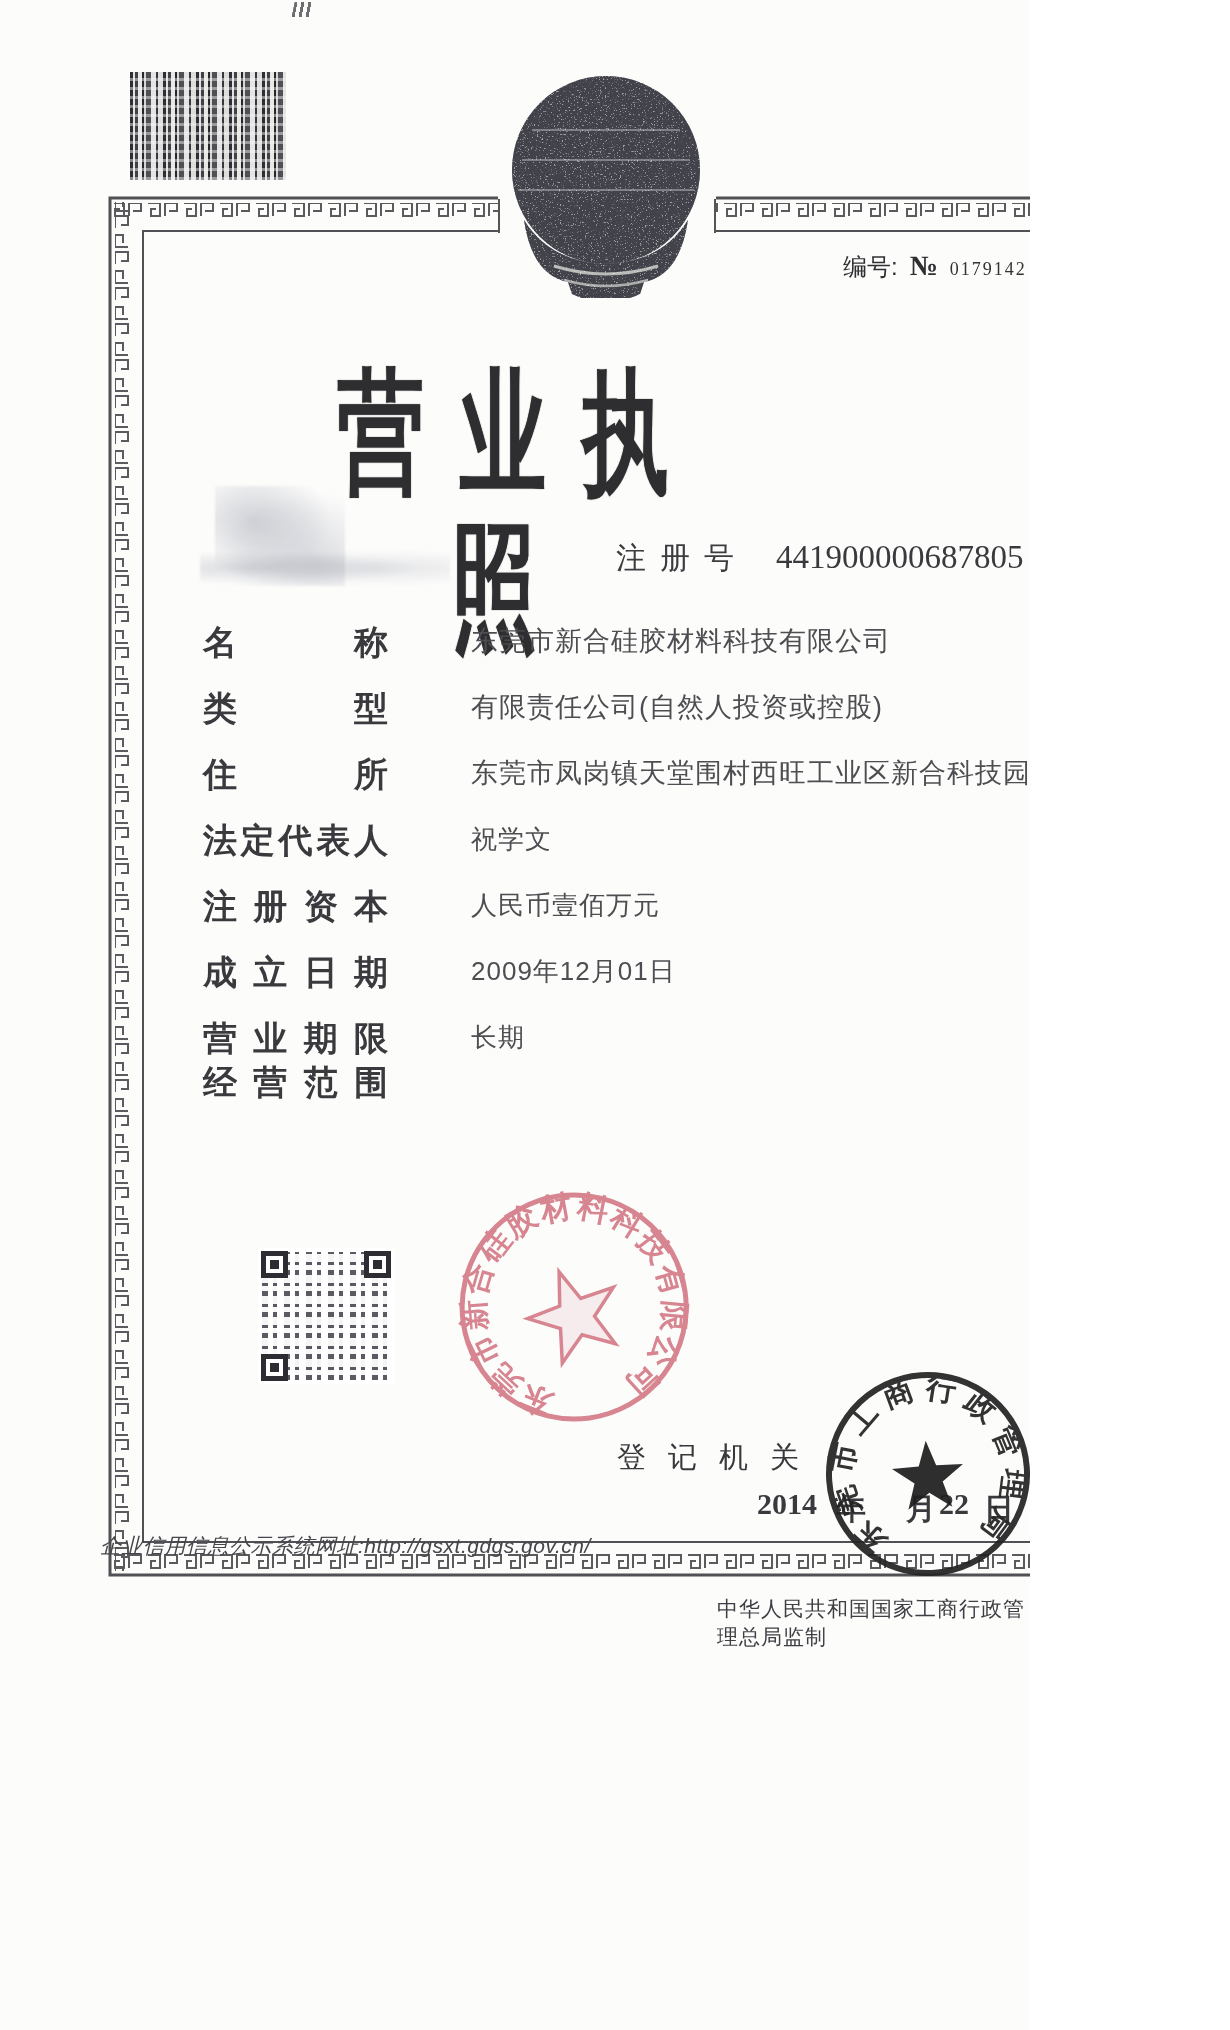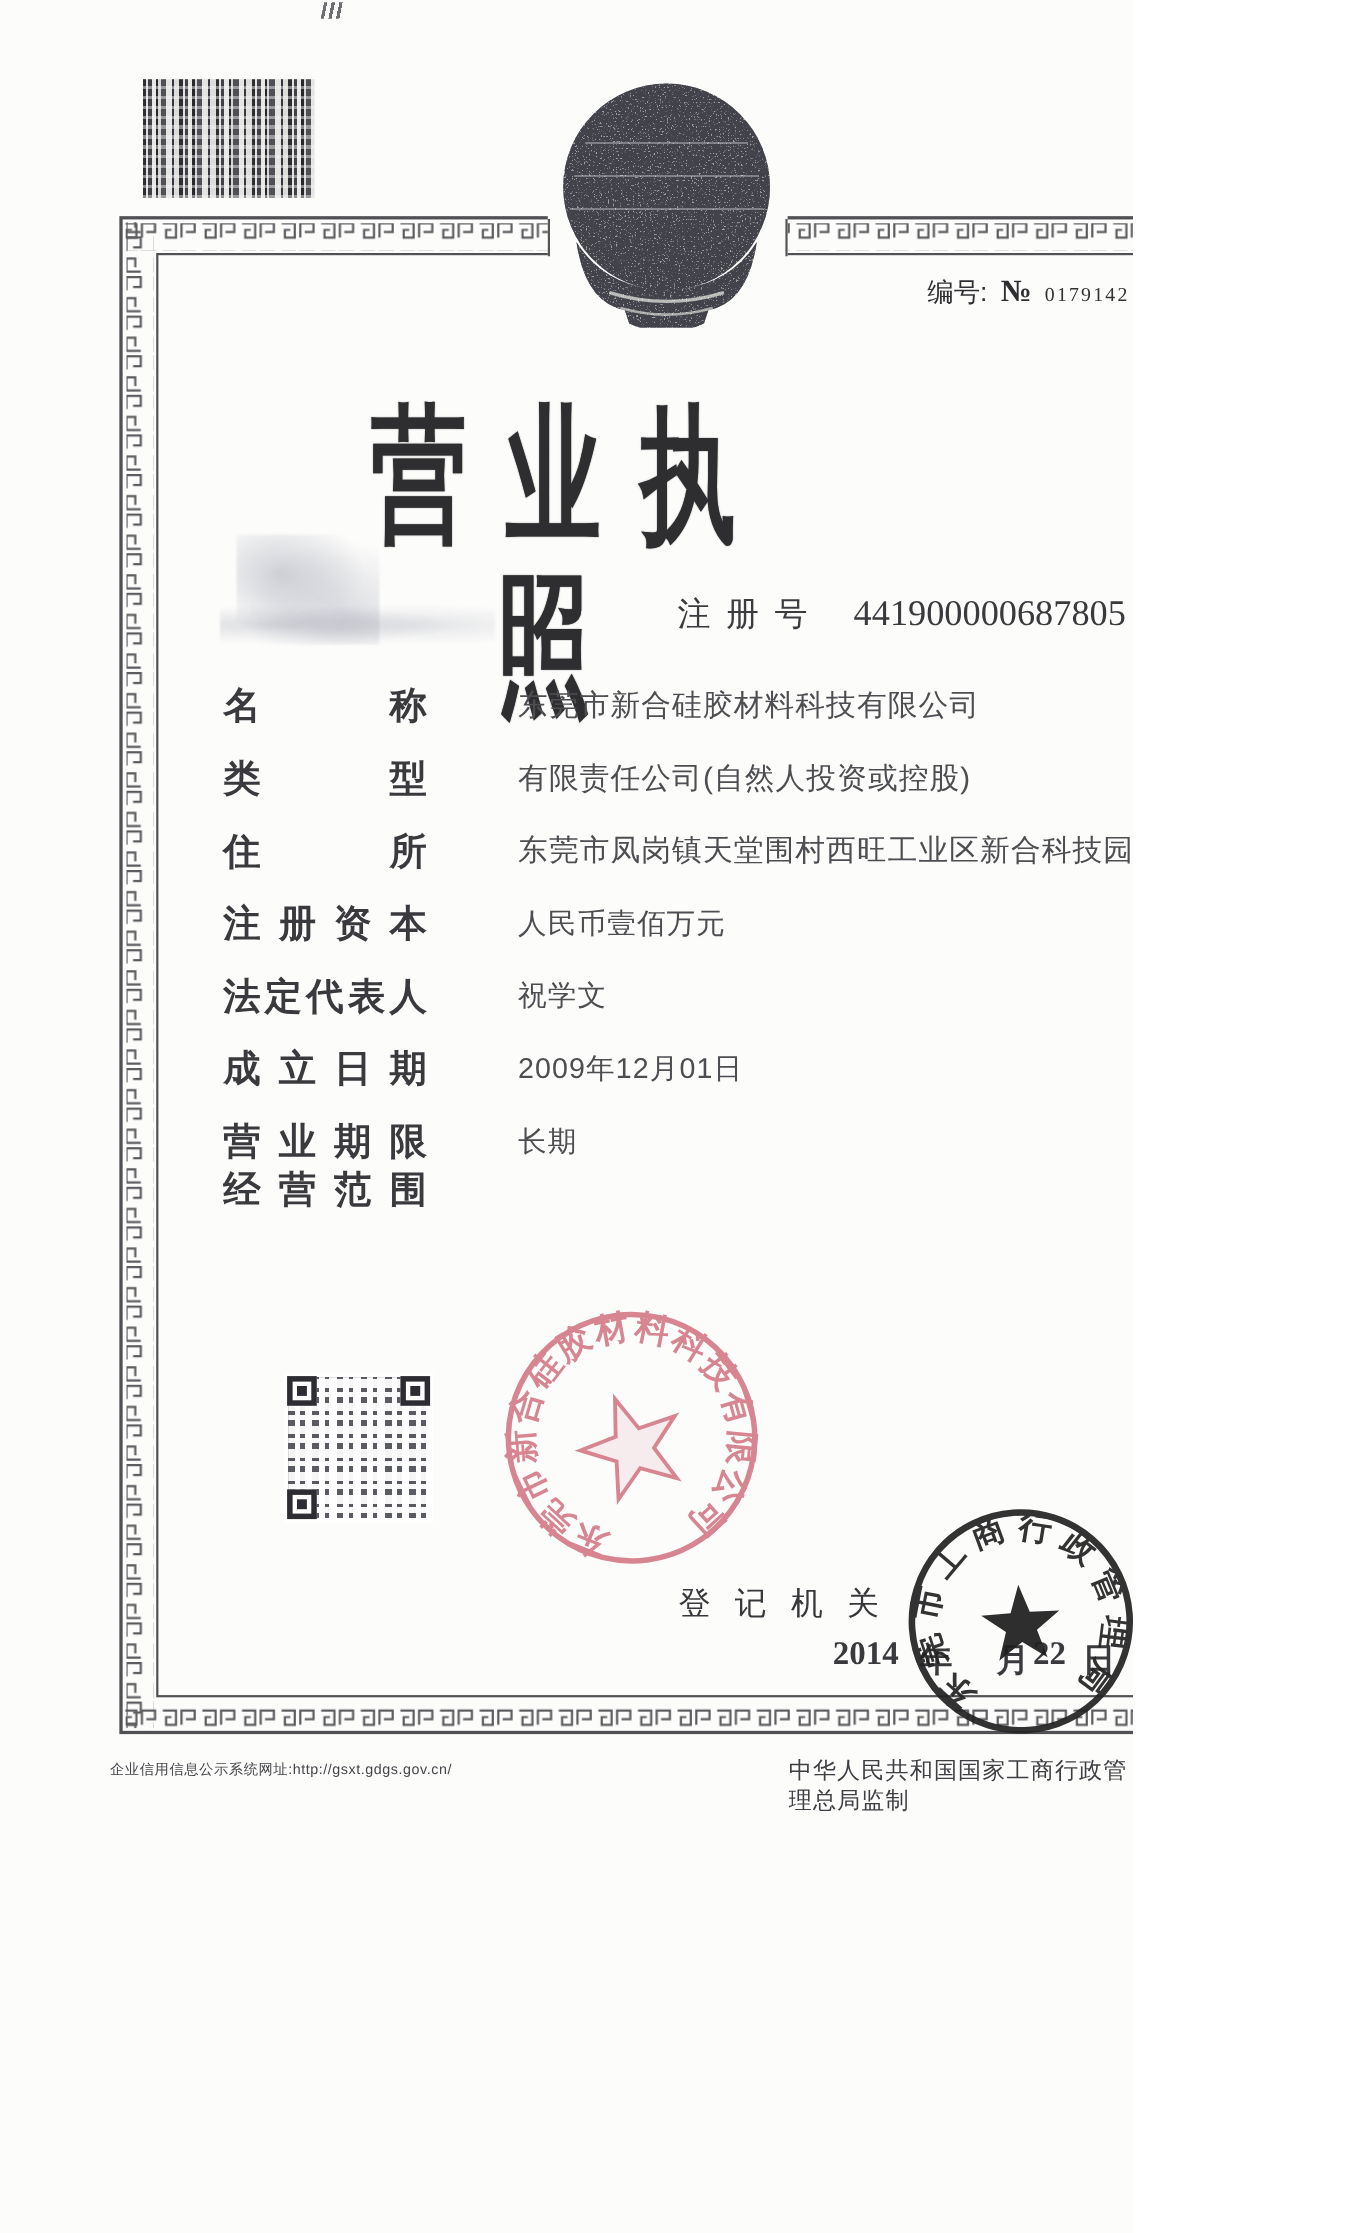--- a/index.html
+++ b/index.html
@@ -65,21 +65,21 @@
   
   .registrar{position:absolute;left:617px;top:1438px;z-index:2;font-size:29px;font-weight:400;letter-spacing:22px;color:#38383c;}
   .dateline{position:absolute;left:0;top:0;z-index:3;}
   .dateline span{position:absolute;font-size:30px;font-weight:600;color:#3a3a3e;}
   .d-year{left:757px;top:1487px;font-family:"Liberation Serif",serif;font-weight:400;font-size:33px;}
   .d-yu{left:836px;top:1489px;} .d-mu{left:906px;top:1489px;}
   .d-day{left:939px;top:1487px;font-family:"Liberation Serif",serif;font-weight:400;font-size:31px;}
   .d-du{left:984px;top:1489px;}
 
   
-  .footer-left{position:absolute;left:100px;top:1600px;z-index:2;font-size:13px;color:#46464c;letter-spacing:.5px;}
+  .footer-left{position:absolute;left:100px;top:1532px;z-index:2;font-size:21px;color:#46464c;letter-spacing:.5px;font-style:italic;}
   .footer-right{position:absolute;left:717px;top:1595px;z-index:2;font-size:21px;color:#3e3e44;letter-spacing:1px;}
 
   
   .smudge1{position:absolute;left:215px;top:486px;width:130px;height:100px;z-index:1;filter:blur(1px);
     background:radial-gradient(ellipse at 30% 35%, rgba(110,115,135,.30), rgba(110,115,135,0) 60%),
                radial-gradient(ellipse at 75% 70%, rgba(110,115,135,.22), rgba(110,115,135,0) 65%);}
   .smudge2{position:absolute;left:200px;top:548px;width:250px;height:40px;z-index:1;filter:blur(1px);
     background:radial-gradient(ellipse at 20% 50%, rgba(110,115,135,.22), rgba(110,115,135,0) 60%),
                radial-gradient(ellipse at 70% 50%, rgba(110,115,135,.16), rgba(110,115,135,0) 65%);}
   .topmark{position:absolute;left:293px;top:2px;width:18px;height:15px;z-index:2;opacity:.8;transform:skewX(-12deg);
@@ -159,26 +159,26 @@
     </div>
     <div class="row">
       <div class="flabel">类型</div>
       <div class="fvalue">有限责任公司(自然人投资或控股)</div>
     </div>
     <div class="row">
       <div class="flabel">住所</div>
       <div class="fvalue">东莞市凤岗镇天堂围村西旺工业区新合科技园</div>
     </div>
     <div class="row">
+      <div class="flabel">法定代表人</div>
+      <div class="fvalue small">祝学文</div>
+    </div>
+    <div class="row">
       <div class="flabel">注册资本</div>
       <div class="fvalue small">人民币壹佰万元</div>
-    </div>
-    <div class="row">
-      <div class="flabel">法定代表人</div>
-      <div class="fvalue small">祝学文</div>
     </div>
     <div class="row">
       <div class="flabel">成立日期</div>
       <div class="fvalue small">2009年12月01日</div>
     </div>
     <div class="row">
       <div class="flabel">营业期限</div>
       <div class="fvalue small">长期</div>
     </div>
     <div class="row row-scope">

